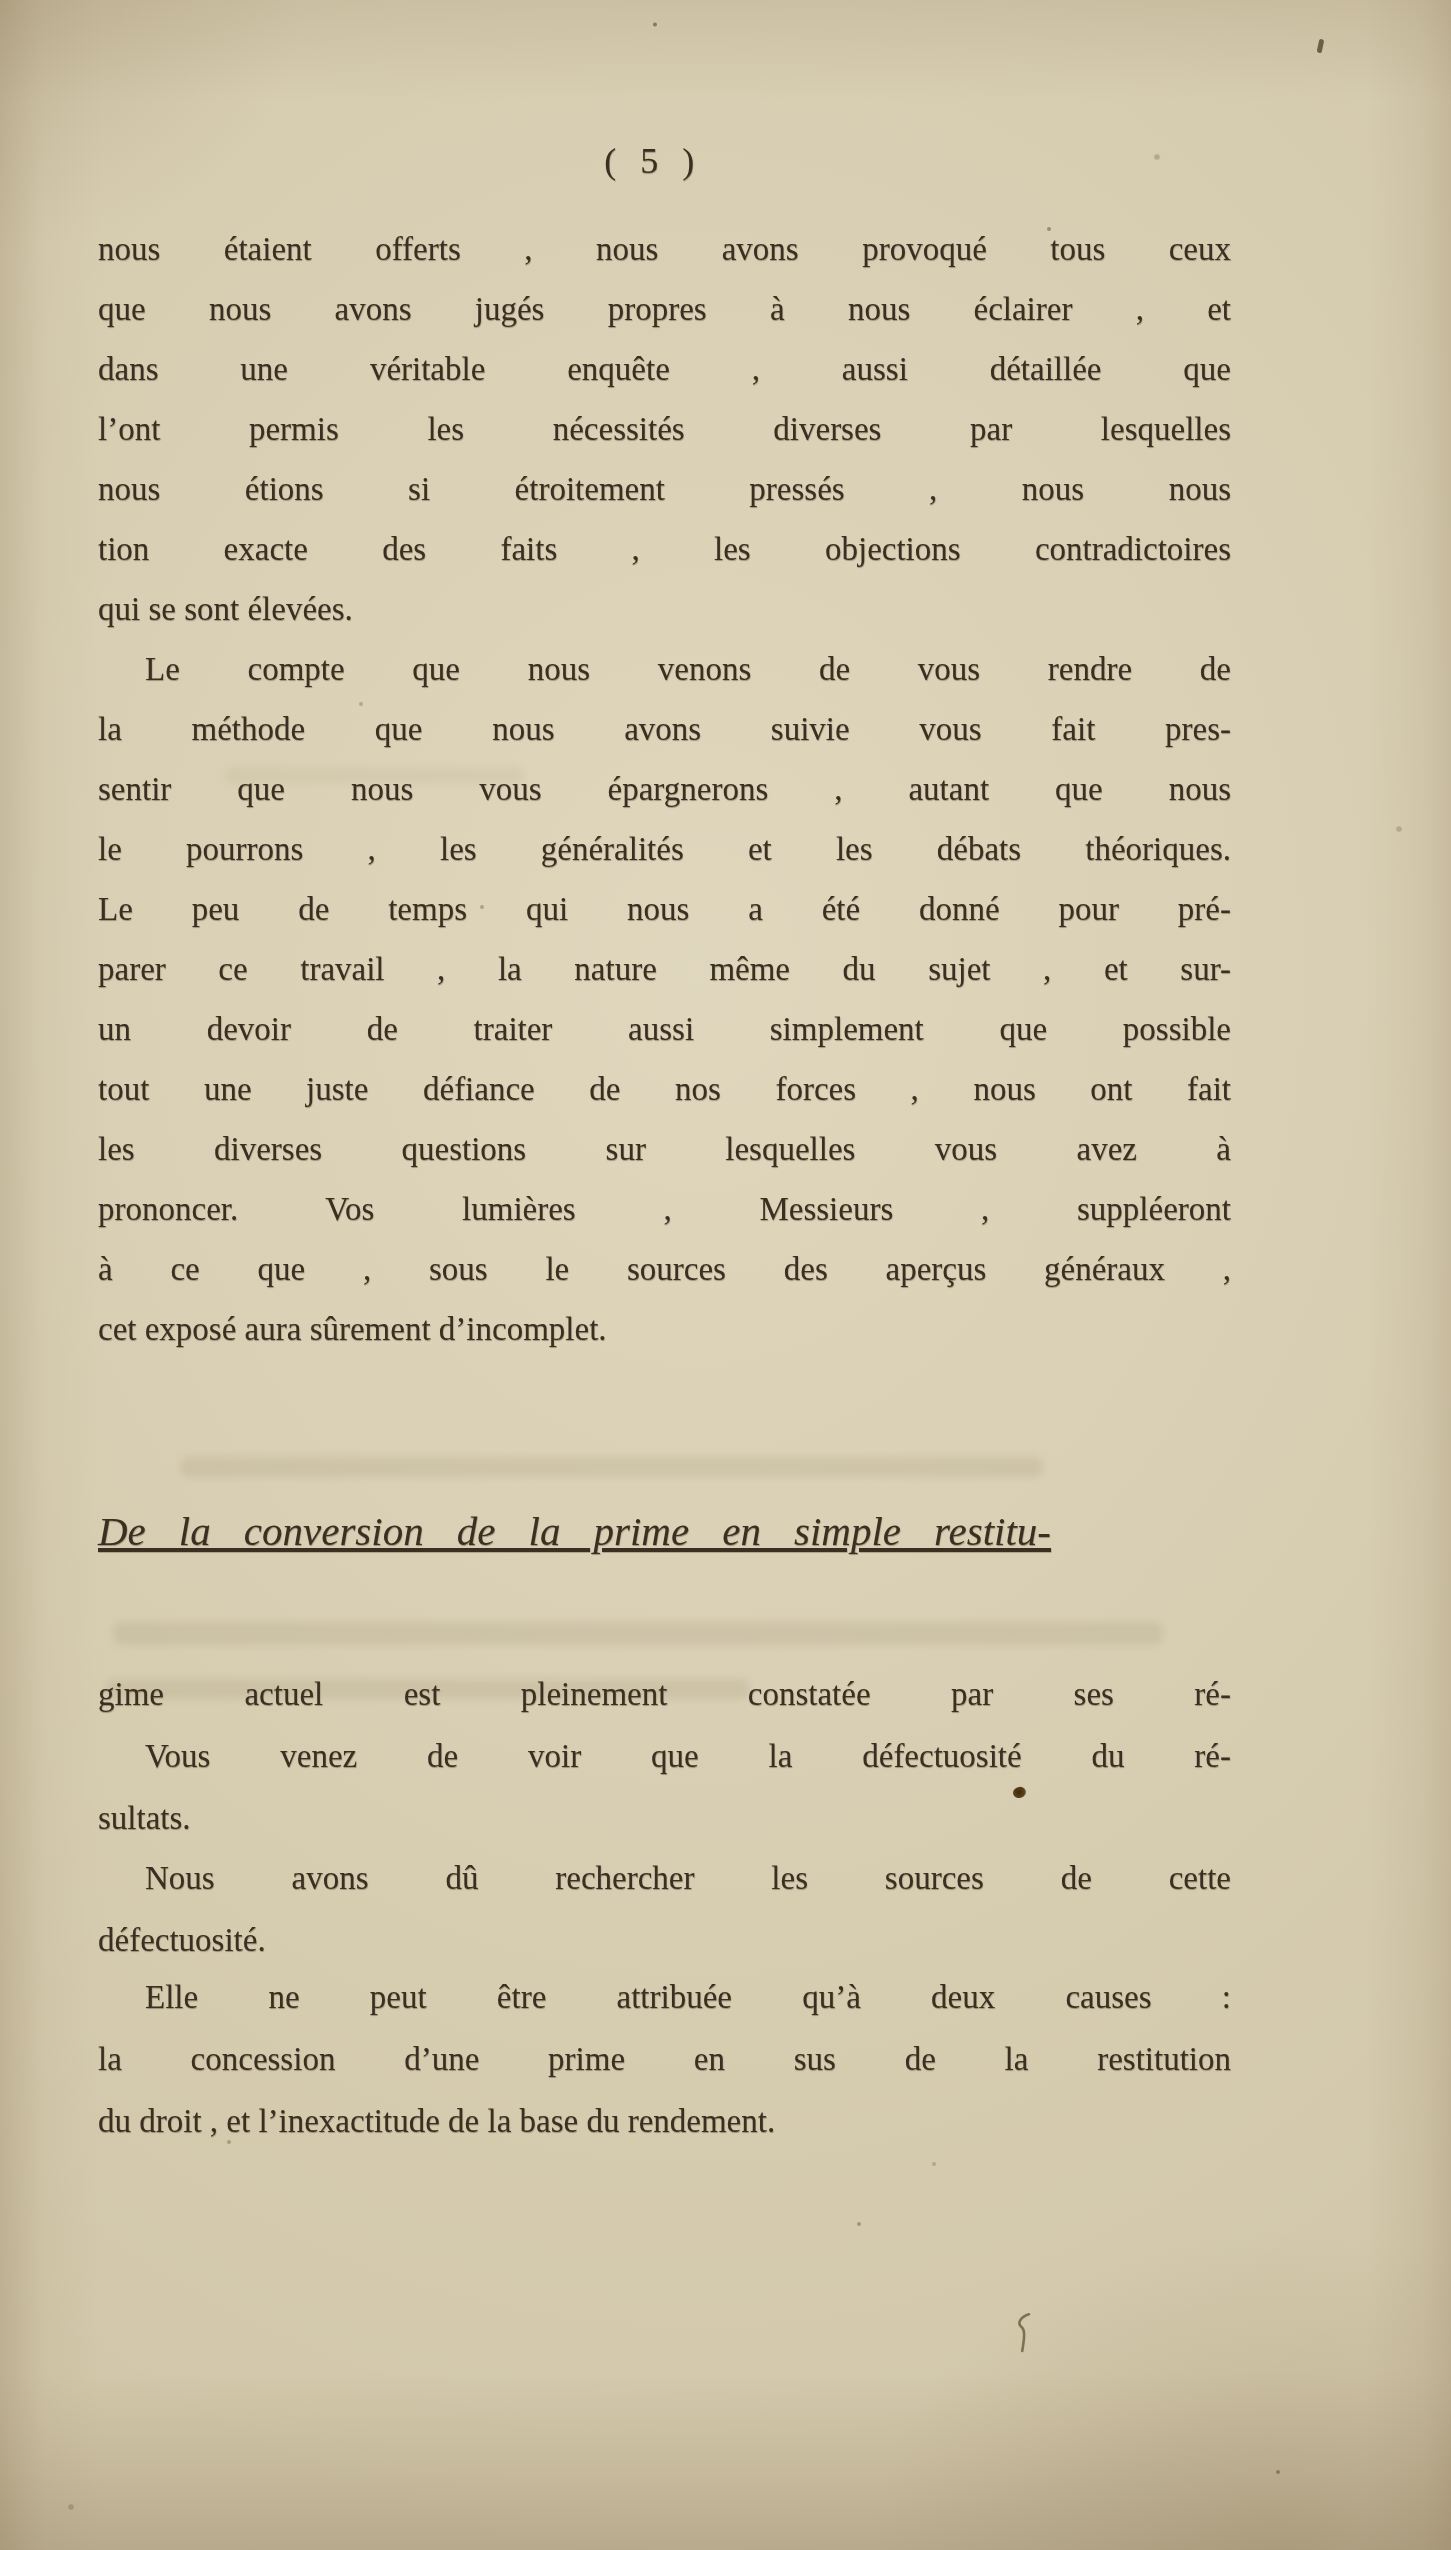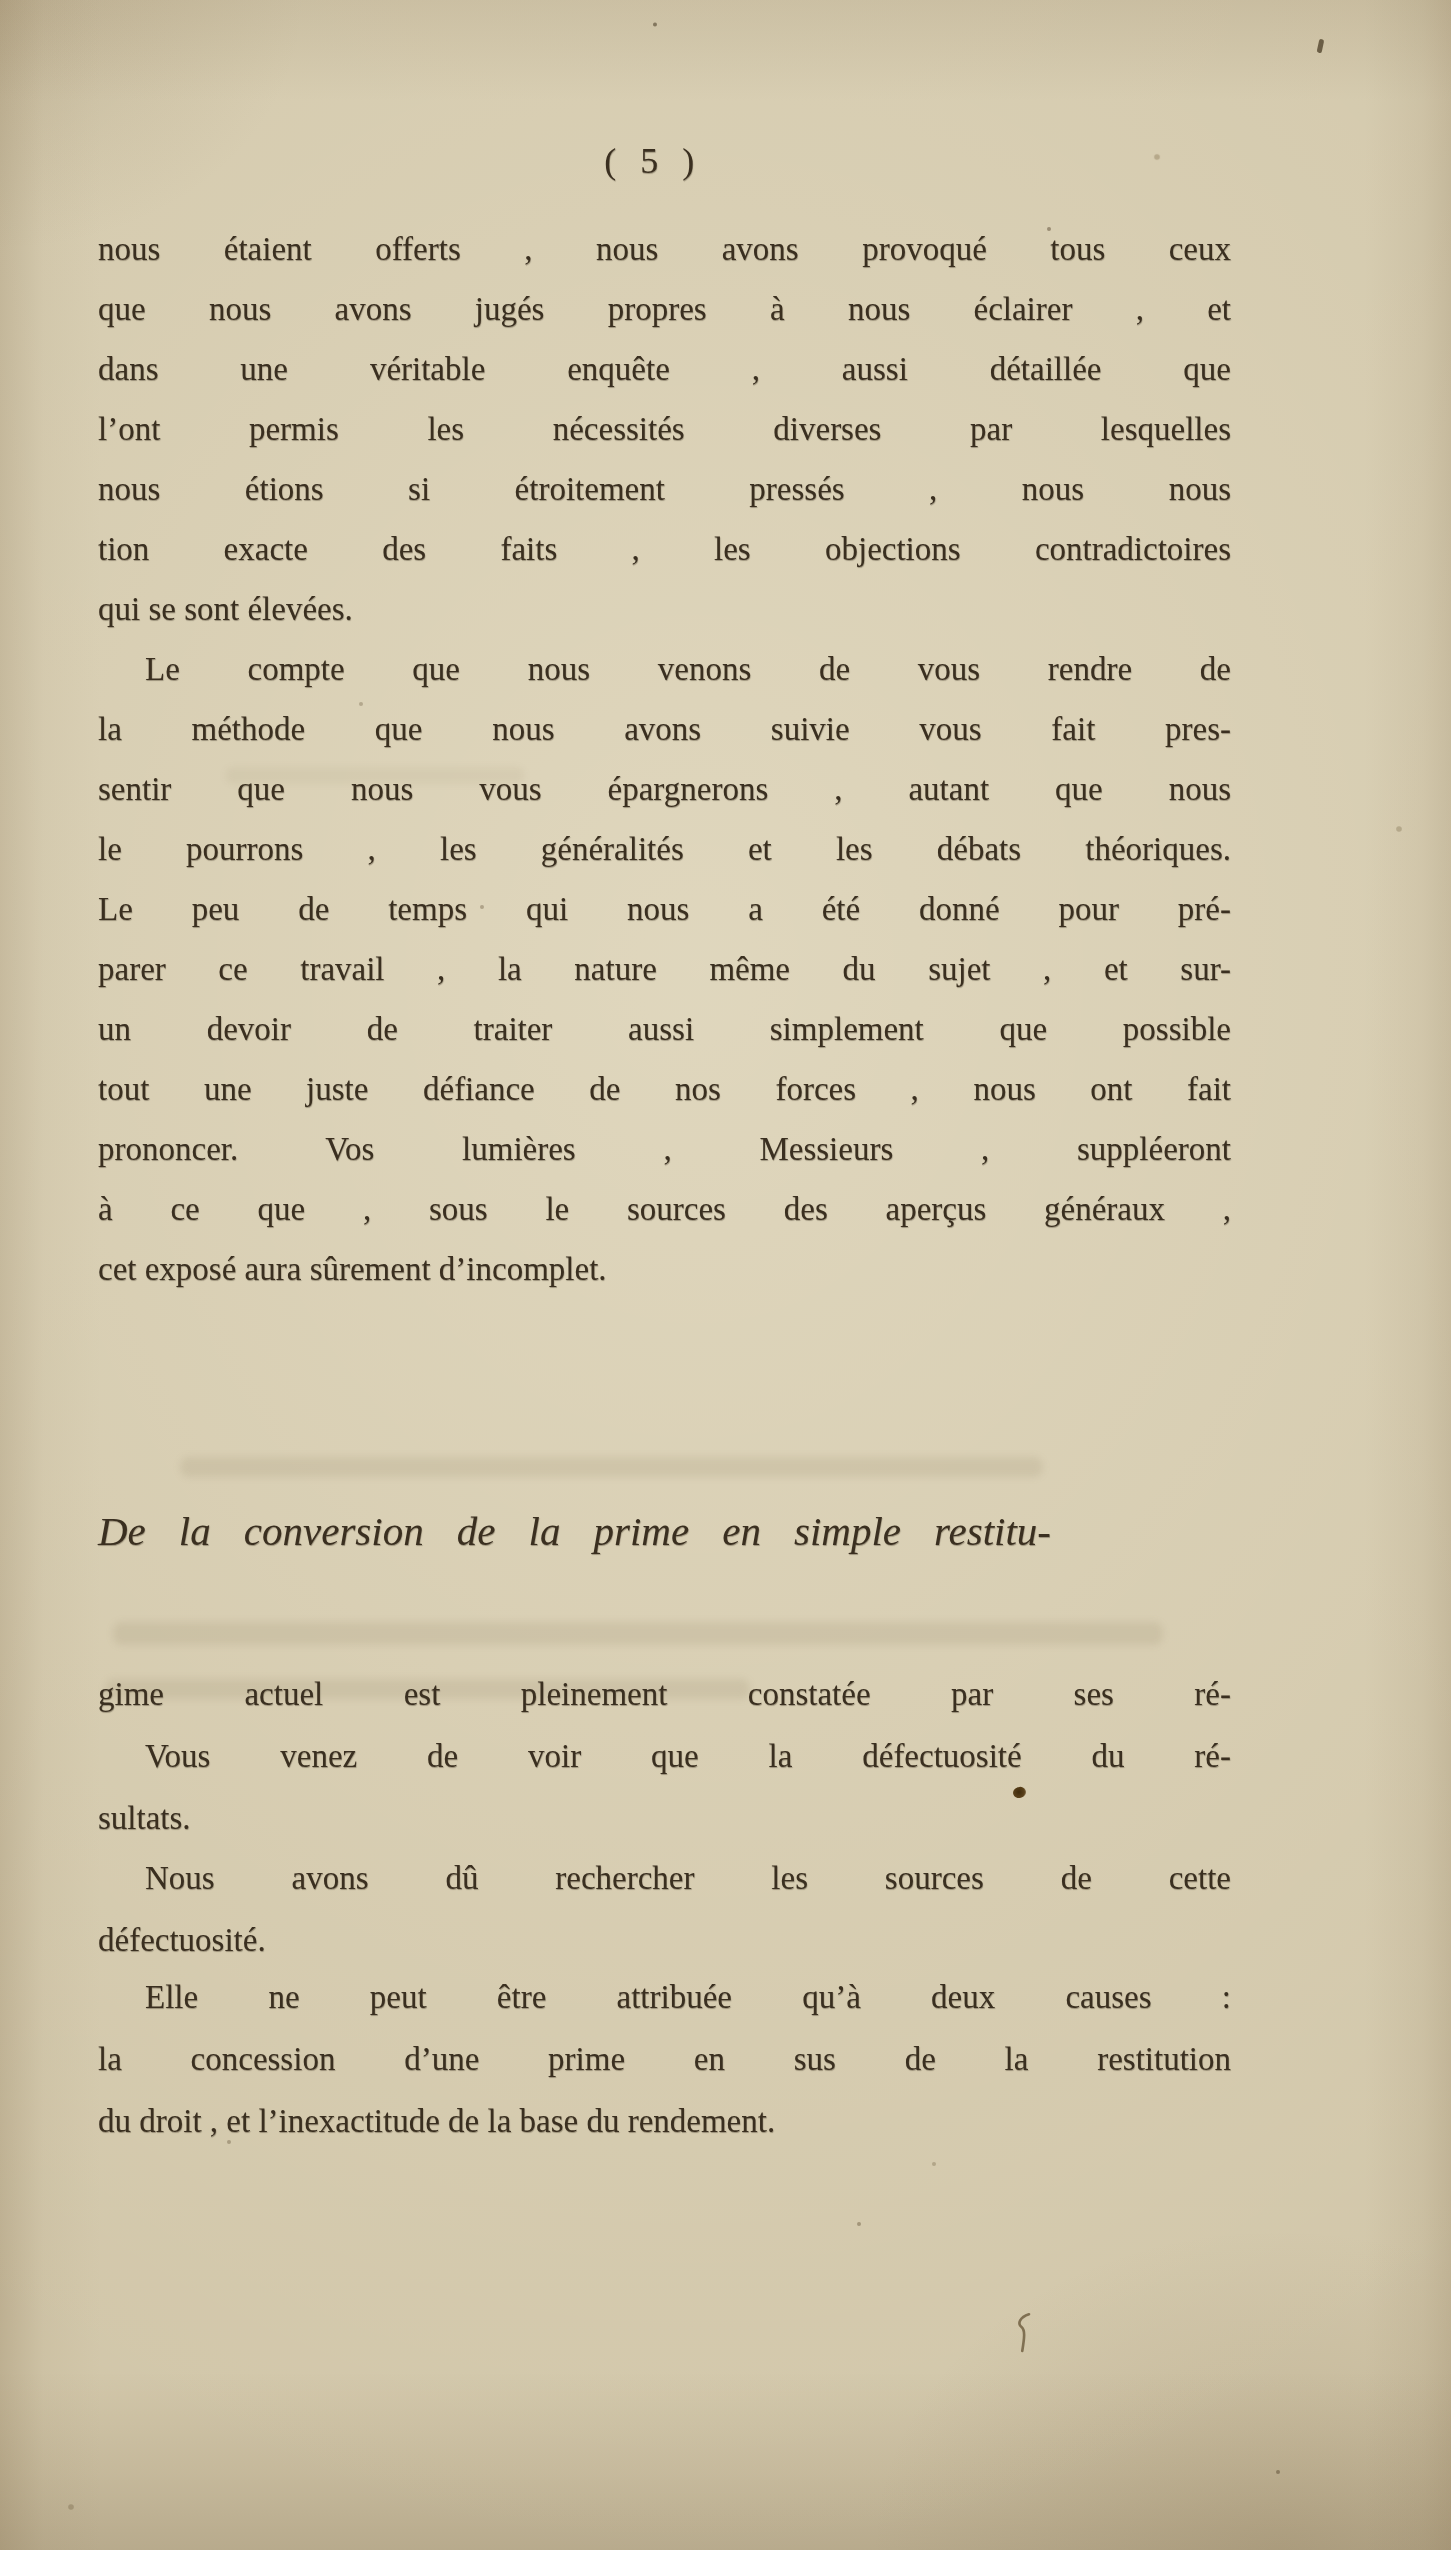--- a/index.html
+++ b/index.html
@@ -37,21 +37,21 @@
   .line{
     height:60px;line-height:60px;font-size:33px;
     text-align:justify;text-align-last:justify;text-justify:inter-word;
     white-space:nowrap;
   }
   .line.end{text-align-last:left;}
   .line.indent{text-indent:47px;}
 
   .heading-block{top:1498px;font-style:italic;}
   .h-line{font-size:41px;height:66px;line-height:66px;}
-  .h-line.h1{width:953px;text-align:justify;text-align-last:justify;}
+  .h-line.h1{width:953px;text-align:justify;text-align-last:justify;text-decoration:underline;}
   .h-line.h2{width:1133px;text-align:center;}
 
   .para3-block{top:1663px;}
   .para4-block{top:1847px;}
   .para5-block{top:1966px;}
   .para-line{height:62px;line-height:62px;}
 
   
   .speck{position:absolute;left:0;top:0;width:3.8px;height:3.8px;border-radius:50%;background:transparent;
     box-shadow:
@@ -102,20 +102,21 @@
   </div>
   <div>
     <div class="line ink indent">Le compte que nous venons de vous rendre de</div>
     <div class="line ink">la méthode que nous avons suivie vous fait pres-</div>
     <div class="line ink">sentir que nous vous épargnerons , autant que nous</div>
     <div class="line ink">le pourrons , les généralités et les débats théoriques.</div>
     <div class="line ink">Le peu de temps qui nous a été donné pour pré-</div>
     <div class="line ink">parer ce travail , la nature même du sujet , et sur-</div>
     <div class="line ink">un devoir de traiter aussi simplement que possible</div>
     <div class="line ink">tout une juste défiance de nos forces , nous ont fait</div>
+    <div class="line ink">les diverses questions sur lesquelles vous avez à</div>
     <div class="line ink">prononcer. Vos lumières , Messieurs , suppléeront</div>
     <div class="line ink">à ce que , sous le sources des aperçus généraux ,</div>
     <div class="line ink end">cet exposé aura sûrement d’incomplet.</div>
   </div>
 </div>
 
 <div class="text-col heading-block">
   <div class="h-line h1 ink">De la conversion de la prime en simple restitu-</div>
 </div>
 

